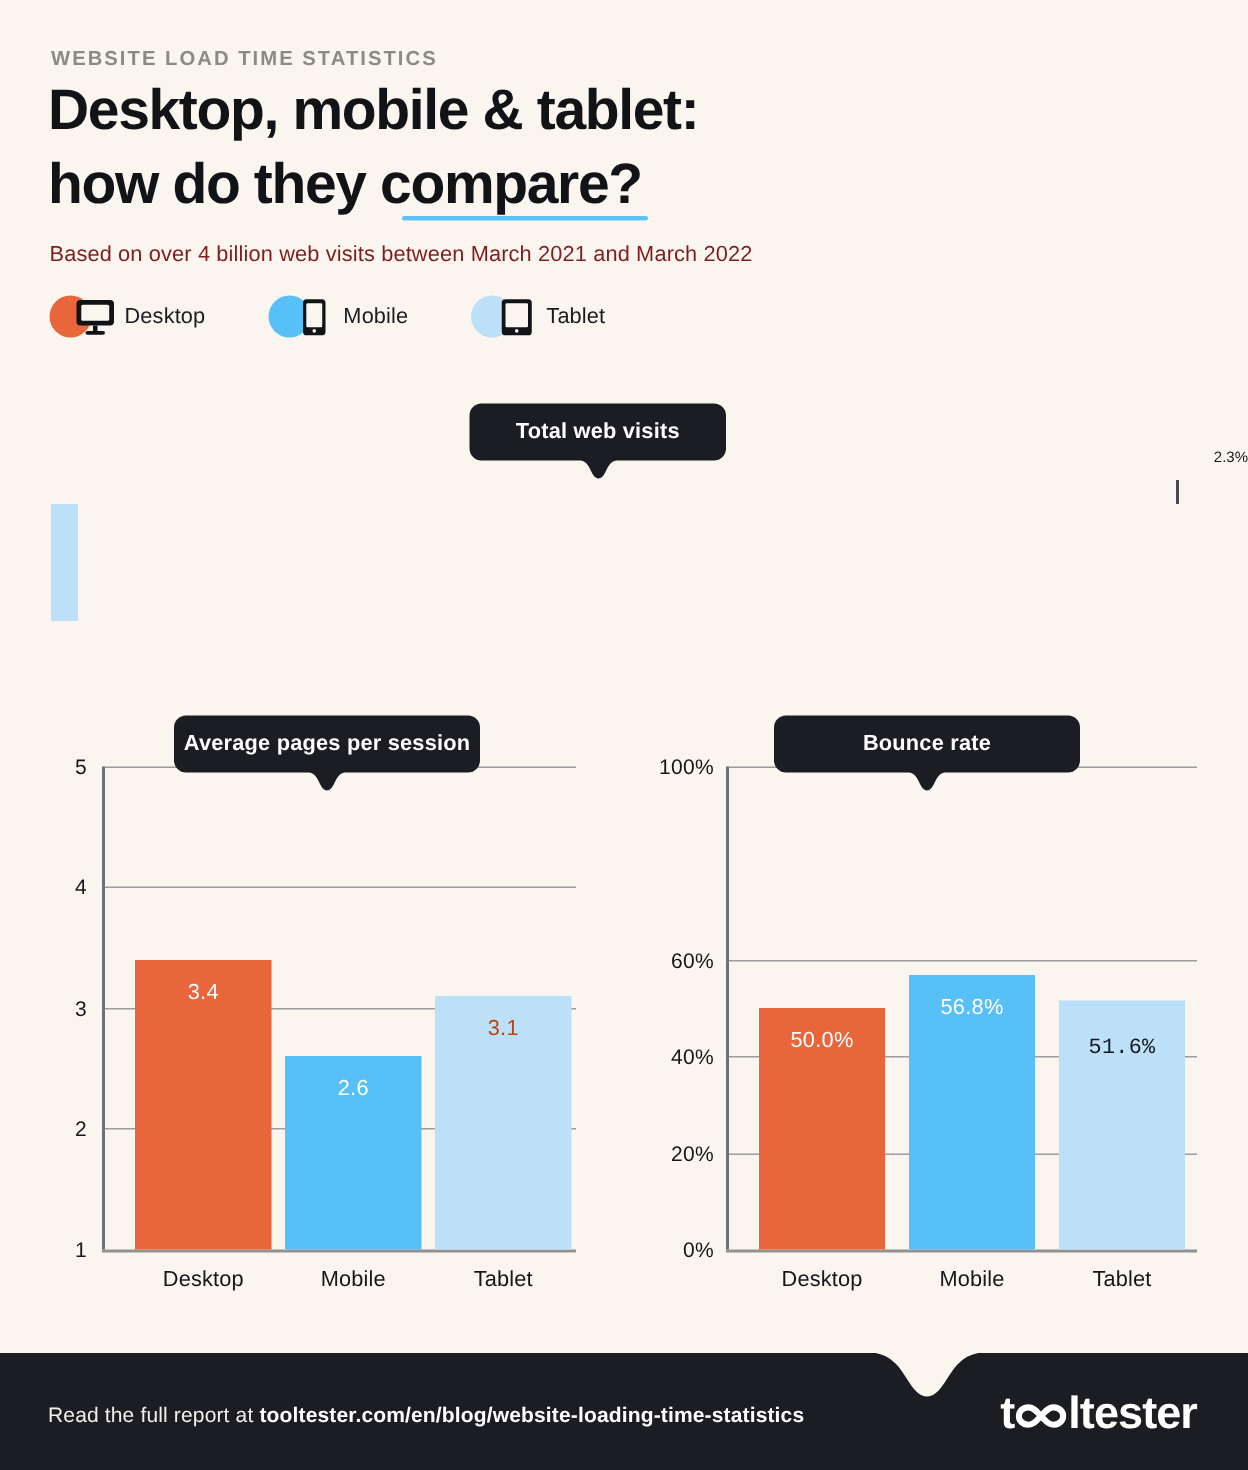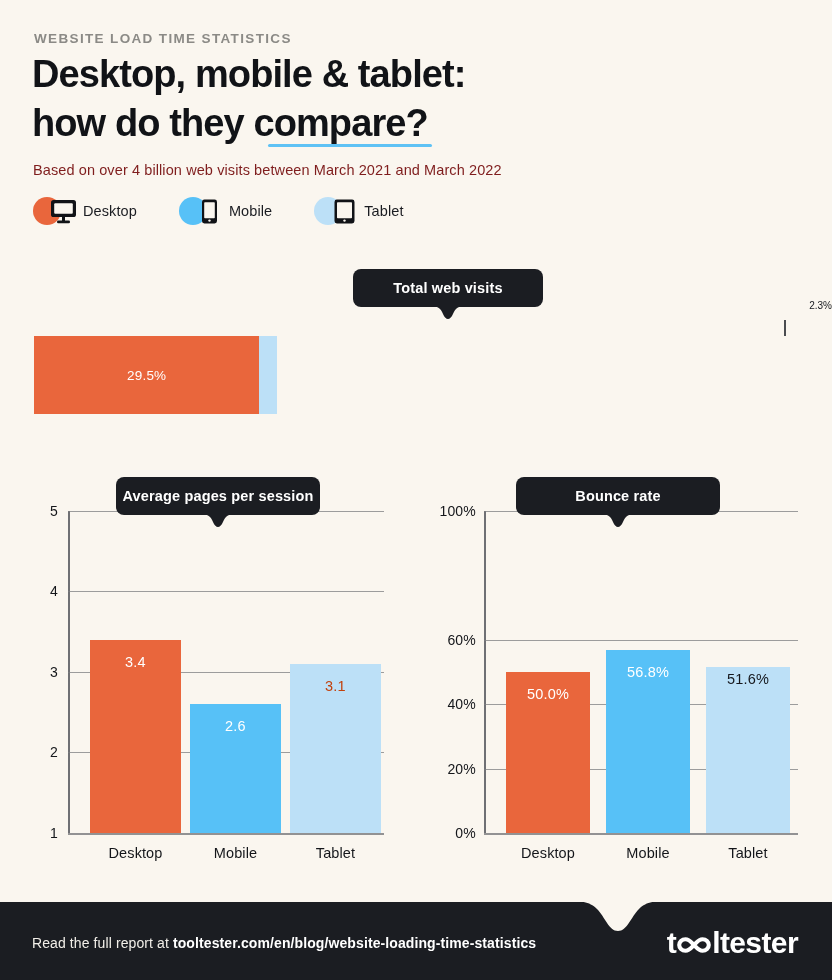--- a/index.html
+++ b/index.html
@@ -156,36 +156,33 @@
             <rect x="6" y="3.2" width="15" height="16" rx="0.8" fill="#FAF6EF"></rect>
             <circle cx="13.5" cy="21.6" r="1.2" fill="#FAF6EF"></circle>
           </svg>
         </span>
       </span>
       <span class="legend-label">Tablet</span>
     </div>
 
   </div>
 
-  <div class="badge" style="left:313px;top:269px;width:190px;margin-left:40px;">
+  <div class="badge" style="left:313px;top:269px;width:171px;">
     <span>Total web visits</span>
     <span class="notch">
       <svg width="46" height="14" viewBox="0 0 46 14">
         <path d="M0 0 H46 V0 C38 0 34 0 31 3 C28 6 27 13 23 13 C19 13 18 6 15 3 C12 0 8 0 0 0 Z" fill="#1B1D22"></path>
       </svg>
     </span>
   </div>
 
   <div class="stack-outer-label">2.3%</div>
   <div class="stack-leader"></div>
 
   <div class="stack-wrap">
-    <div class="stack-seg" style="width:29.5%;background:#E9663C;">
-      <span class="stack-val">29.5%</span>
-    </div>
     <div class="stack-seg" style="width:2.3%;background:#BCE0F7;"></div>
   </div>
 
   <div class="chart" style="left:34px;width:352px;">
 
     <div class="badge" style="left:82px;top:7px;width:204px;">
       <span>Average pages per session</span>
       <span class="notch">
         <svg width="46" height="14" viewBox="0 0 46 14">
           <path d="M0 0 H46 V0 C38 0 34 0 31 3 C28 6 27 13 23 13 C19 13 18 6 15 3 C12 0 8 0 0 0 Z" fill="#1B1D22"></path>
@@ -252,21 +249,21 @@
       <div class="ytick" style="left:0px;top:299px;width:42px;">20%</div>
       <div class="ytick" style="left:0px;top:363px;width:42px;">0%</div>
 
       <div class="bar" style="left:72px;width:84px;height:161px;bottom:32px;background:#E9663C;">
         <span class="bar-val" style="top:14px;color:#FFFFFF;">50.0%</span>
       </div>
       <div class="bar" style="left:172px;width:84px;height:183px;bottom:32px;background:#57C1F7;">
         <span class="bar-val" style="top:14px;color:#FFFFFF;">56.8%</span>
       </div>
       <div class="bar" style="left:272px;width:84px;height:166px;bottom:32px;background:#BCE0F7;">
-        <span class="bar-val" style="top:4px;color:#16181D;">51.6%</span>
+        <span class="bar-val" style="top:24px;color:#16181D;font-family:Liberation Mono, monospace;">51.6%</span>
       </div>
 
       <div class="xcat" style="left:72px;top:375px;width:84px;">Desktop</div>
       <div class="xcat" style="left:172px;top:375px;width:84px;">Mobile</div>
       <div class="xcat" style="left:272px;top:375px;width:84px;">Tablet</div>
     </div>
   </div>
 
   <div class="footer">
     <span class="footer-notch">

